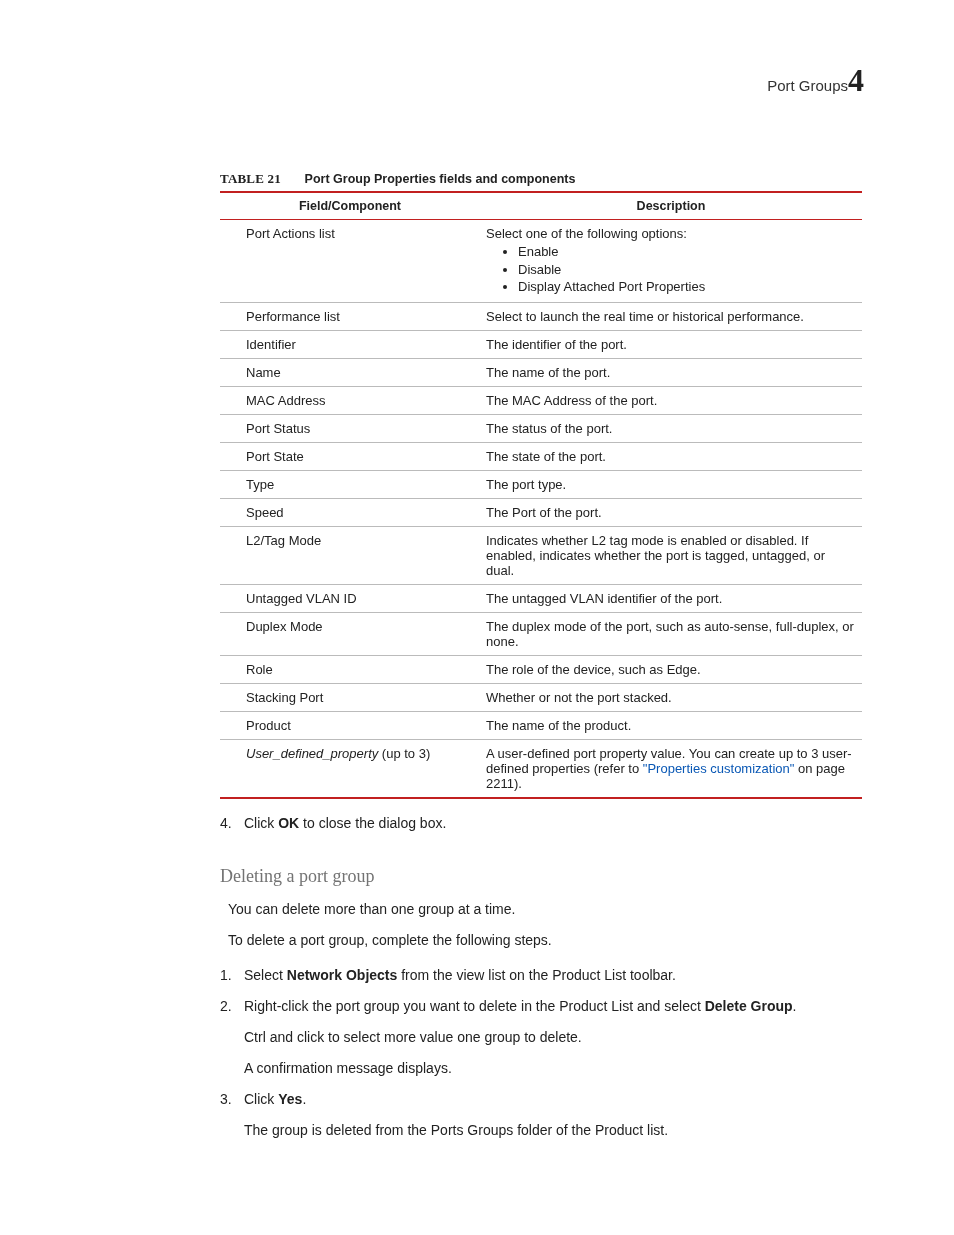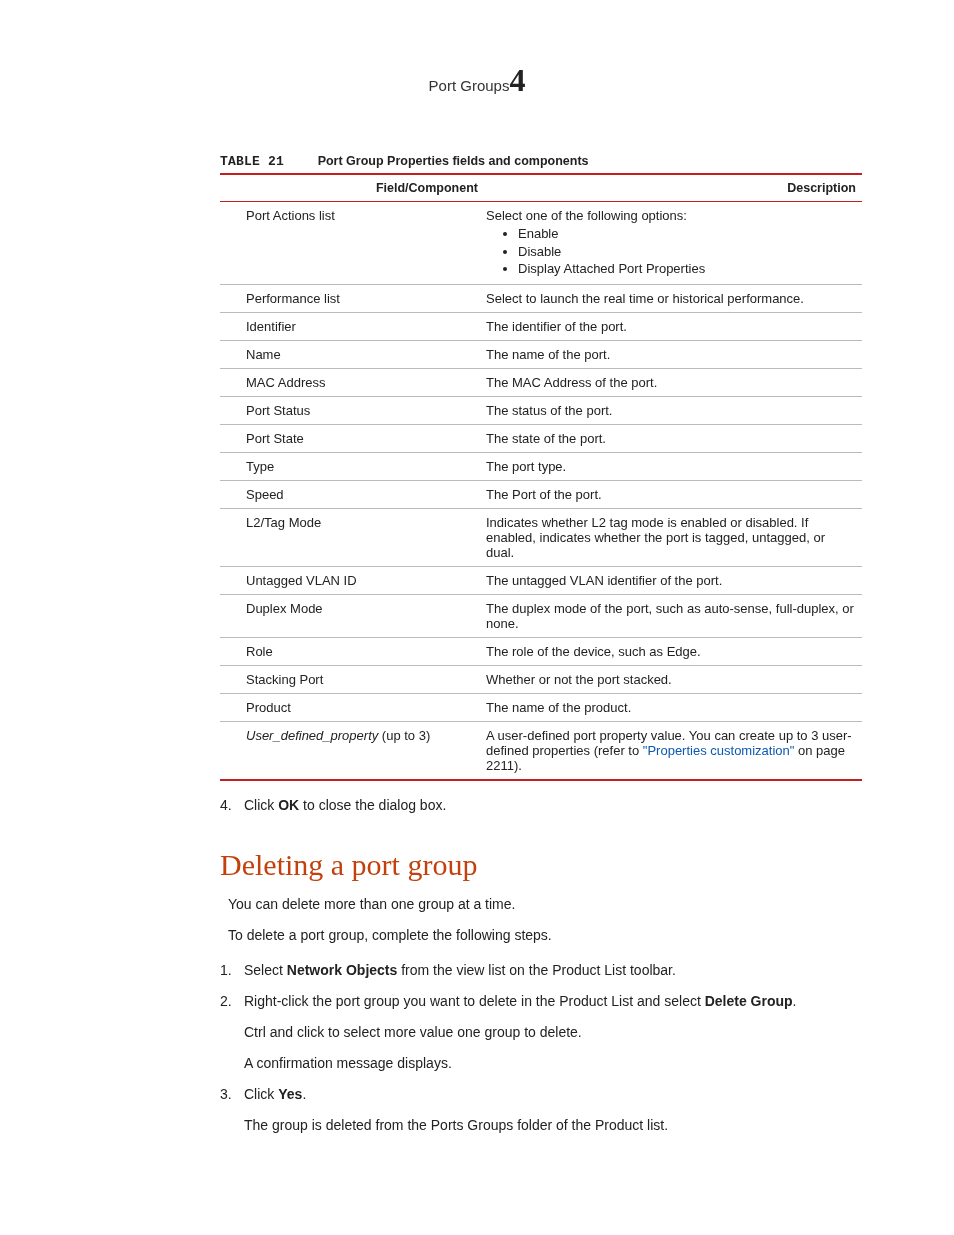--- a/index.html
+++ b/index.html
@@ -11,23 +11,23 @@
     width: 954px;
     height: 1235px;
     position: relative;
     font-size: 14px;
   }
   .page {
     padding: 62px 90px 0 90px;
   }
   .running-head {
     display: flex;
-    justify-content: center;
+    justify-content: flex-end;
     align-items: baseline;
-    margin-bottom: 54px;
+    margin-bottom: 72px;
   }
   .running-title {
     font-size: 15px;
     color: #333;
   }
   .chapter-num {
     font-size: 32px;
     font-weight: 700;
     font-family: Georgia, 'Times New Roman', serif;
     color: #222;
@@ -35,36 +35,36 @@
   .content {
     margin-left: 130px;
     margin-right: 2px;
   }
   .table-caption {
     font-size: 13px;
     margin-bottom: 4px;
   }
   .table-caption .tlabel {
     font-weight: 700;
-    font-family: Liberation Mono, monospace;
+    font-family: Liberation Serif, serif;
     letter-spacing: 0.2px;
-    margin-right: 30px;
+    margin-right: 20px;
   }
   .table-caption .ttitle {
     font-weight: 700;
     font-family: Arial, Helvetica, sans-serif;
     font-size: 12.5px;
   }
   table.props {
     border-collapse: collapse;
     width: 100%;
     font-size: 13px;
   }
   table.props thead th {
-    text-align: right;
+    text-align: center;
     font-weight: 700;
     padding: 6px 6px 6px 2px;
     border-top: 2px solid #c22020;
     border-bottom: 1px solid #c22020;
     font-size: 12.5px;
   }
   table.props tbody td {
     vertical-align: top;
     padding: 6px 8px 6px 2px;
     border-bottom: 1px solid #bbb;
@@ -104,23 +104,23 @@
     flex: 0 0 24px;
   }
   .step-body p {
     margin: 0 0 10px 0;
   }
   .step-body p:last-child { margin-bottom: 0; }
   .bold { font-weight: 700; }
   h2.section {
     font-family: Georgia, 'Times New Roman', serif;
     font-weight: 400;
-    font-size: 30px;
+    font-size: 18px;
     margin: 32px 0 12px 0;
-    color: #c2410c;
+    color: #737373;
   }
   p.body {
     margin: 0 0 10px 8px;
     line-height: 1.5;
   }
 </style>
 </head>
 <body>
 
 <div class="page">

